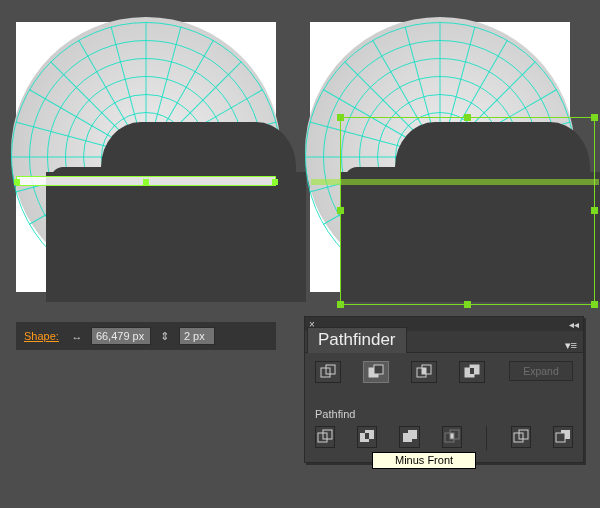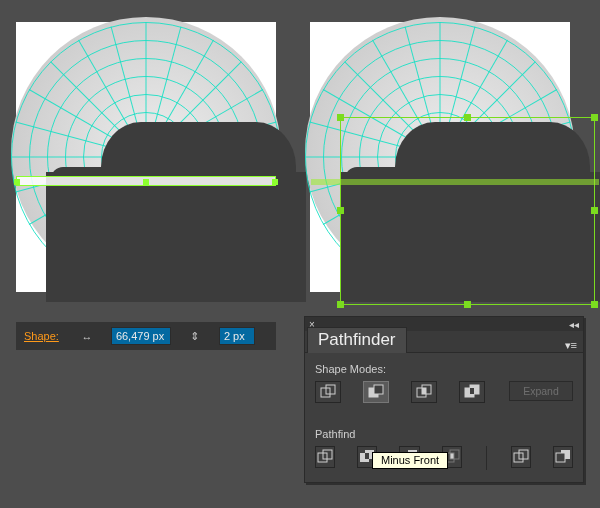--- a/index.html
+++ b/index.html
@@ -60,27 +60,27 @@
   .hh { position:absolute; width:7px; height:7px; background:#7bdc1f; }
   .hh.tl{left:-4px;top:-4px;} .hh.tr{right:-4px;top:-4px;}
   .hh.bl{left:-4px;bottom:-4px;} .hh.br{right:-4px;bottom:-4px;}
   .hh.tm{left:50%;top:-4px;margin-left:-4px;} .hh.bm{left:50%;bottom:-4px;margin-left:-4px;}
   .hh.ml{left:-4px;top:50%;margin-top:-4px;} .hh.mr{right:-4px;top:50%;margin-top:-4px;}
   .h-line{ position:absolute; left:-30px; right:-5px; top:61px; height:6px; border-top:3px solid #9bee2d; border-bottom:3px solid #9bee2d; opacity:.55;}
 
   
   .optbar {
     position:absolute; left:16px; top:322px; width:260px; height:24px;
-    background:#343434; display:flex; align-items:center; gap:16px; padding:14px 8px;
+    background:#343434; display:flex; align-items:center; gap:6px; padding:14px 8px;
     color:#c7c7c7;
   }
   .optbar .lbl { color:#ff9a1a; text-decoration: underline; margin-right:4px;}
   .optbar .ico { width:16px; color:#ccc; font-size:11px; text-align:center;}
   .optbar input {
-    background:#0369a1; border:1px solid #2b2b2b; color:#e9e9e9;
+    background:#737373; border:1px solid #2b2b2b; color:#e9e9e9;
     font-size:11px; height:18px; padding:0 4px; width:60px;
   }
   .optbar input.sm{ width:36px;}
 
   
   .panel {
     position:absolute; left:304px; top:316px; width:280px;
     background:#3f3f3f; border:1px solid #2a2a2a; box-shadow: 2px 2px 0 #2f2f2f;
   }
   .panel .topbar{
@@ -108,21 +108,21 @@
   .mode svg, .pf svg { width:16px; height:16px; }
   .expand{
     margin-left:auto; width:64px; height:20px; border:1px solid #2a2a2a;
     text-align:center; font-size:10.5px; color:#6f6f6f; line-height:18px; background:#3c3c3c;
   }
   .sep{ width:1px; height:24px; background:#2a2a2a; margin:0 2px;}
 
   
   .tooltip{
     position:absolute; left:372px; top:452px; background:#ffffe1; color:#000;
-    border:1px solid #000; font-size:11px; padding:1px 8px 2px; z-index:50;
+    border:1px solid #000; font-size:11px; padding:1px 22px 2px; z-index:50;
   }
 
 </style>
 </head>
 <body>
 
 <div class="artboard left">
   <div class="disc"></div>
   <div class="grid">
     <div class="ring" style="width:270px;height:270px"></div>
@@ -201,21 +201,20 @@
 <div class="panel">
   <div class="topbar">
     <span class="x">×</span>
     <span>◂◂</span>
   </div>
   <div class="tabs">
     <div class="tab">Pathfinder</div>
     <span class="menu">▾≡</span>
   </div>
   <div class="body">
-    <div class="sect">Shape Modes:</div>
     <div class="row">
       <div class="mode">
         <svg viewBox="0 0 16 16">
             <rect x="1" y="4" width="9" height="9" fill="none" stroke="#cfcfcf"></rect>
             <rect x="6" y="1" width="9" height="9" fill="none" stroke="#cfcfcf"></rect>
           </svg>
       </div>
       <div class="mode active">
         <svg viewBox="0 0 16 16">
             <rect x="1" y="4" width="9" height="9" fill="#cfcfcf" stroke="#cfcfcf"></rect>

